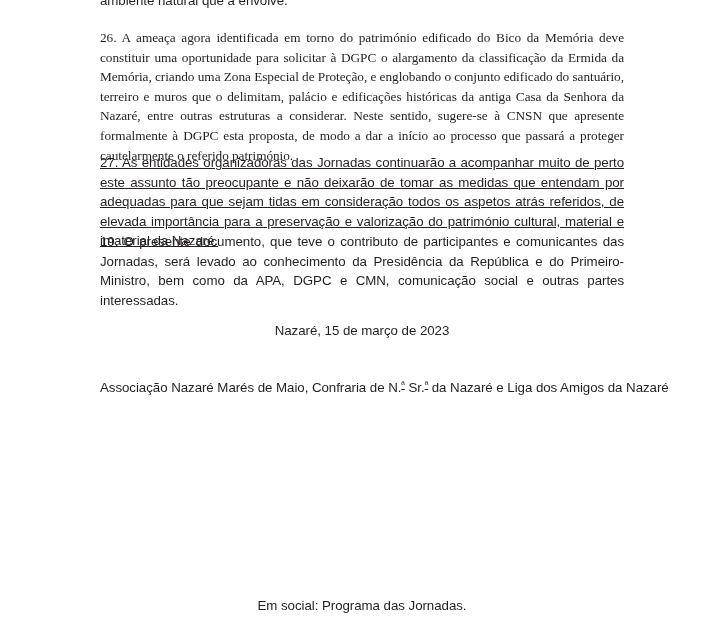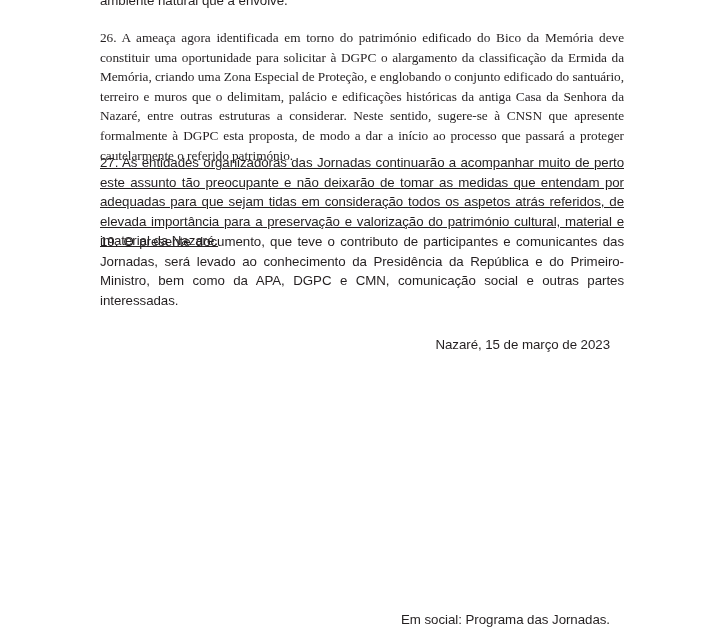--- a/index.html
+++ b/index.html
@@ -46,24 +46,24 @@
     text-align: left;
   }
   #para-26 { top: 28px; font-family: Liberation Serif, serif; }
   #para-27 { top: 153px; text-decoration: underline; }
   #para-28 { top: 232px; }
   #date-line { top: 321px; }
   #signature-line { top: 375px; }
   #annex-line { top: 596px; }
 
   .plain {
-    margin: 14px;
+    margin: 0;
     font-size: 13.3px;
     line-height: 19.6px;
-    text-align: right;
+    text-align: center;
     letter-spacing: -0.05px;
     white-space: nowrap;
   }
   .ord {
     font-size: 0.72em;
     vertical-align: 0.42em;
     text-decoration: underline;
     text-underline-offset: 0.08em;
   }
 </style>
@@ -85,18 +85,21 @@
   </div>
 
   <div class="col" id="para-28">
     <p class="para">19. O presente documento, que teve o contributo de participantes e comunicantes das Jornadas, será levado ao conhecimento da Presidência da República e do Primeiro-Ministro, bem como da APA, DGPC e CMN, comunicação social e outras partes interessadas.</p>
   </div>
 
   <div class="col" id="date-line">
     <p class="plain">Nazaré, 15 de março de 2023</p>
   </div>
 
+  <div class="col" id="signature-line">
+    <p class="plain"><span>Associação Nazaré Marés de Maio, Confraria de N.</span><span class="ord">ª</span><span> Sr.</span><span class="ord">ª</span><span> da Nazaré e Liga dos Amigos da Nazaré</span></p>
+  </div>
 
   <div class="col" id="annex-line">
     <p class="plain">Em social: Programa das Jornadas.</p>
   </div>
 
 </div>
 
 </body></html>

